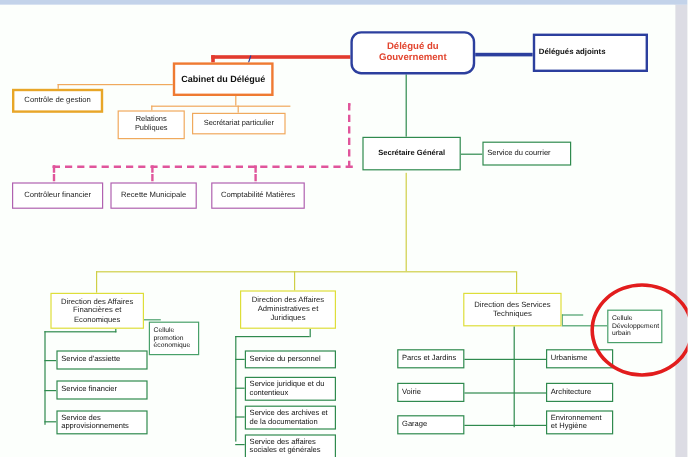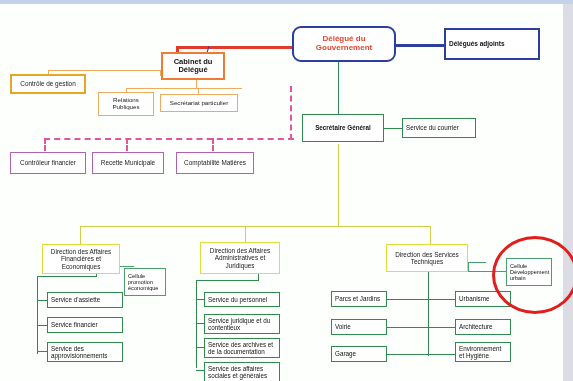--- a/index.html
+++ b/index.html
@@ -152,21 +152,21 @@
     <div class="ln h c-greenlt w1" style="left:468px;top:267px;width:38px;"></div>
 
     <div class="node n-bluebig" style="left:292px;top:22px;width:104px;height:36px;">
       <span>Délégué du Gouvernement</span>
     </div>
 
     <div class="node ltxt n-blue" style="left:444px;top:24px;width:96px;height:32px;">
       <span>Délégués adjoints</span>
     </div>
 
-    <div class="node n-orange" style="left:161px;top:48px;width:64px;height:28px;">
+    <div class="node n-orange" style="left:144px;top:48px;width:84px;height:28px;">
       <span>Cabinet du Délégué</span>
     </div>
 
     <div class="node n-gold" style="left:10px;top:70px;width:76px;height:20px;">
       <span>Contrôle de gestion</span>
     </div>
 
     <div class="node n-orangelt" style="left:98px;top:88px;width:56px;height:24px;">
       <span>Relations Publiques</span>
     </div>

